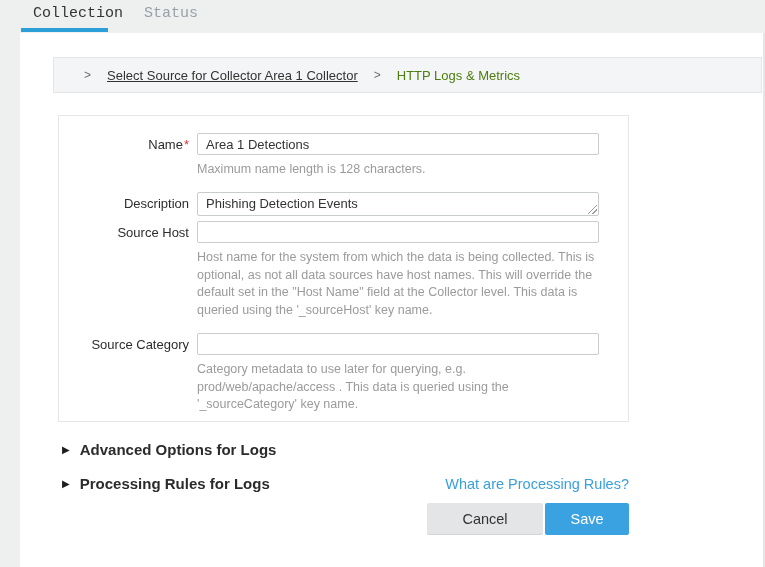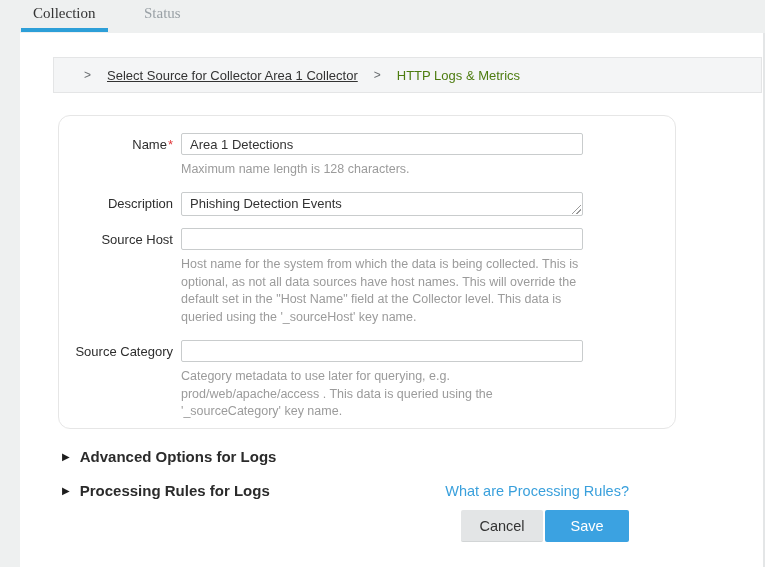--- a/index.html
+++ b/index.html
@@ -12,21 +12,21 @@
     overflow: hidden;
   }
 
   
   .tabbar {
     position: absolute; left: 0; top: 0; width: 765px; height: 33px;
   }
   .tab {
     position: absolute; top: 5px;
     font-size: 15px; cursor: pointer; background: none; border: none;
-    font-family: Liberation Serif, serif;
+    font-family: Liberation Mono, monospace;
     padding: 0;
   }
   .tab-collection { left: 33px; color: #333; }
   .tab-status { left: 144px; color: #9aa1a6; }
   .tab-underline {
     position: absolute; left: 21px; top: 28px; width: 87px; height: 4px;
     background: #2d9fd8;
     z-index: 3;
   }
 
@@ -49,25 +49,25 @@
     color: #333;
     white-space: nowrap;
   }
   .crumb-link { color: #333; text-decoration: underline; cursor: pointer; }
   .crumb-sep { color: #6b6f72; font-size: 12px; margin: 0 16px; }
   .crumb-current { color: #4d7c0f; }
 
   
   .card {
     margin: 22px 0 0 38px;
-    width: 618px;
+    width: 571px;
     border: 1px solid #e6e6e6;
-    border-radius: 12px;
+    border-radius: 0;
     background: #fff;
-    padding: 17px 0 7px 0;
+    padding: 17px 0 7px 16px;
   }
   .form-row { display: flex; }
   .form-label {
     width: 114px; flex: 0 0 114px;
     text-align: right;
     padding-right: 0;
     margin-right: 8px;
     font-size: 13px; color: #2d2d2d; font-weight: 500;
     padding-top: 4px;
     white-space: nowrap;
@@ -97,21 +97,21 @@
       linear-gradient(135deg, transparent 70%, #9a9a9a 70%, #9a9a9a 78%, transparent 78%);
     cursor: nwse-resize;
   }
   .helper {
     font-size: 12.5px; color: #9b9b9b;
     line-height: 1.42;
     margin-top: 6px;
     width: 404px;
   }
   .mb-name { margin-bottom: 13px; }
-  .mb-desc { margin-bottom: 12px; }
+  .mb-desc { margin-bottom: 5px; }
   .mb-host { margin-bottom: 13px; }
 
   
   .section-row {
     margin-left: 42px;
     width: 567px;
     display: flex; align-items: center;
   }
   .section-advanced { margin-top: 19px; }
   .section-processing { margin-top: 17px; justify-content: space-between; }
@@ -134,21 +134,21 @@
     margin: 11px 0 0 38px;
     width: 571px;
     display: flex; justify-content: flex-end;
   }
   .btn {
     height: 32px; font-size: 14.5px;
     border: none; border-radius: 2px; cursor: pointer;
     font-family: "Liberation Sans", sans-serif;
   }
   .btn-cancel {
-    width: 82px; background: #e3e5e6; color: #333;
+    width: 116px; background: #e3e5e6; color: #333;
     border-bottom: 1px solid #d2d5d6;
   }
   .btn-save {
     width: 84px; background: #3ba2e1; color: #fff; margin-left: 2px;
   }
 </style>
 </head>
 <body>
 
 <div class="tabbar">

